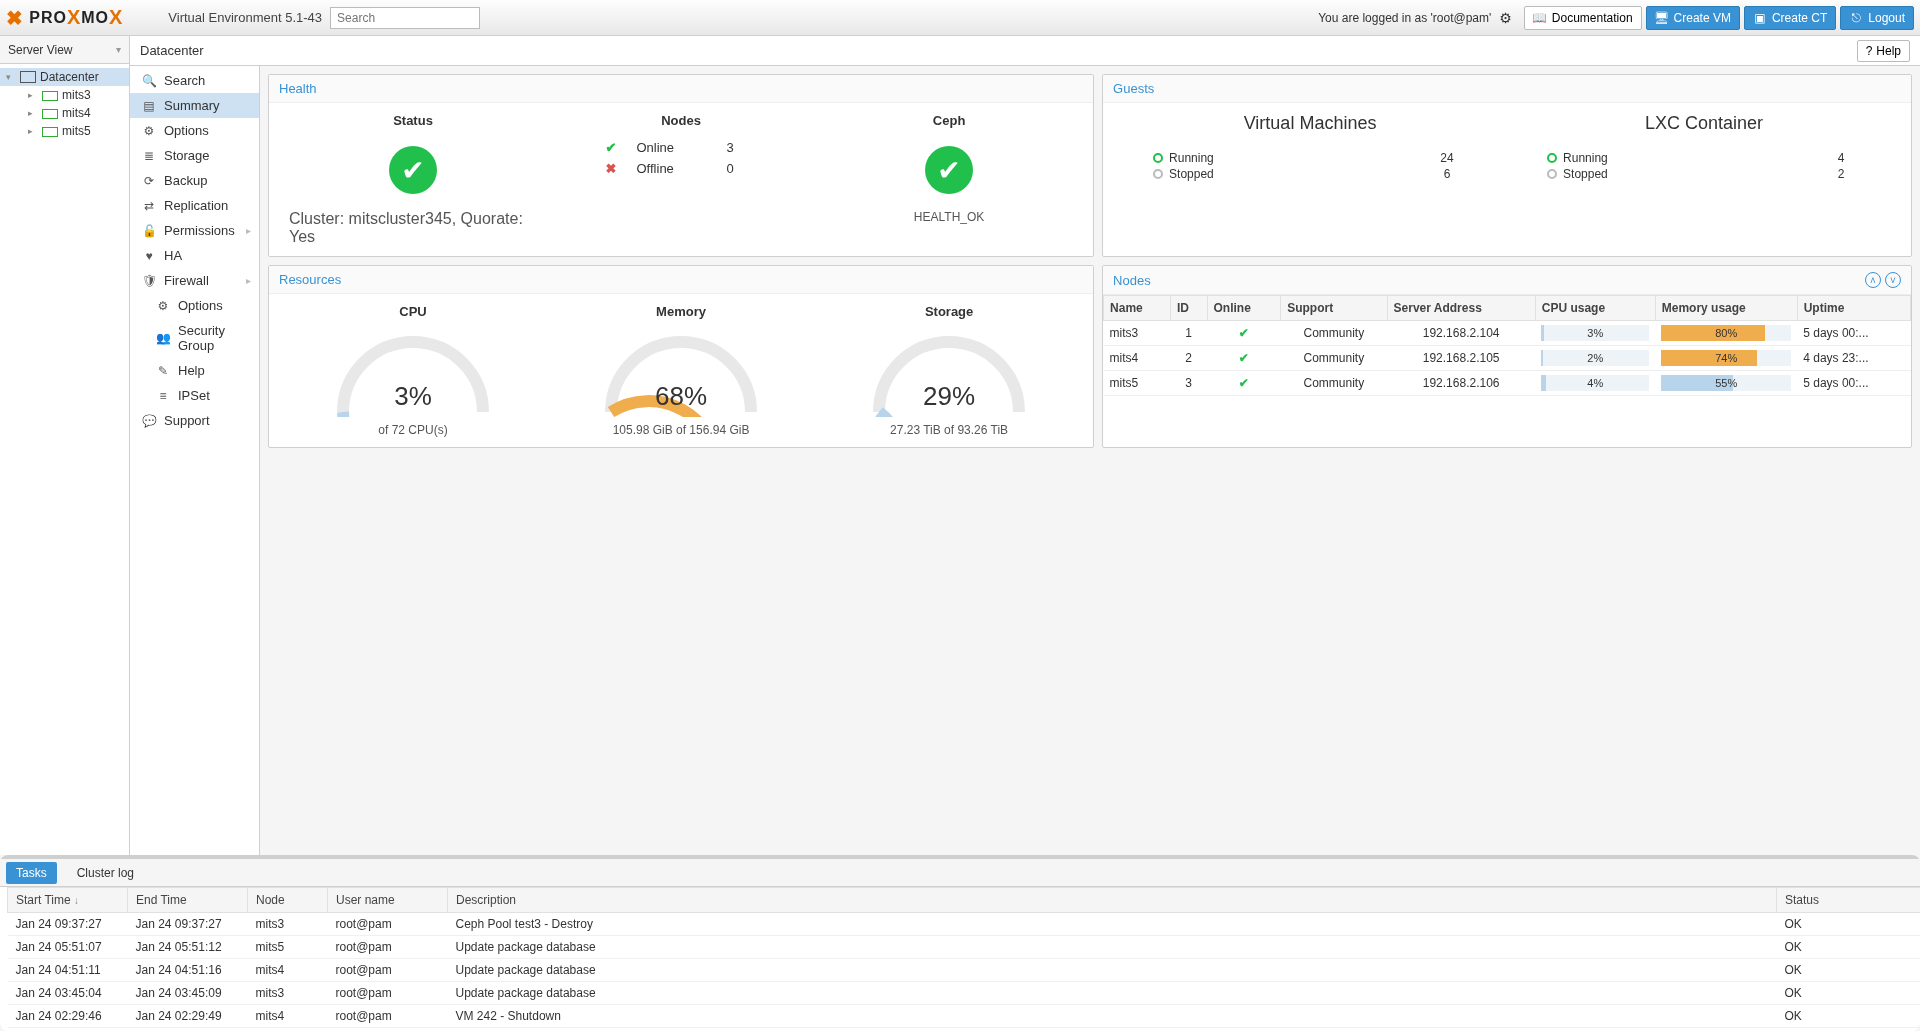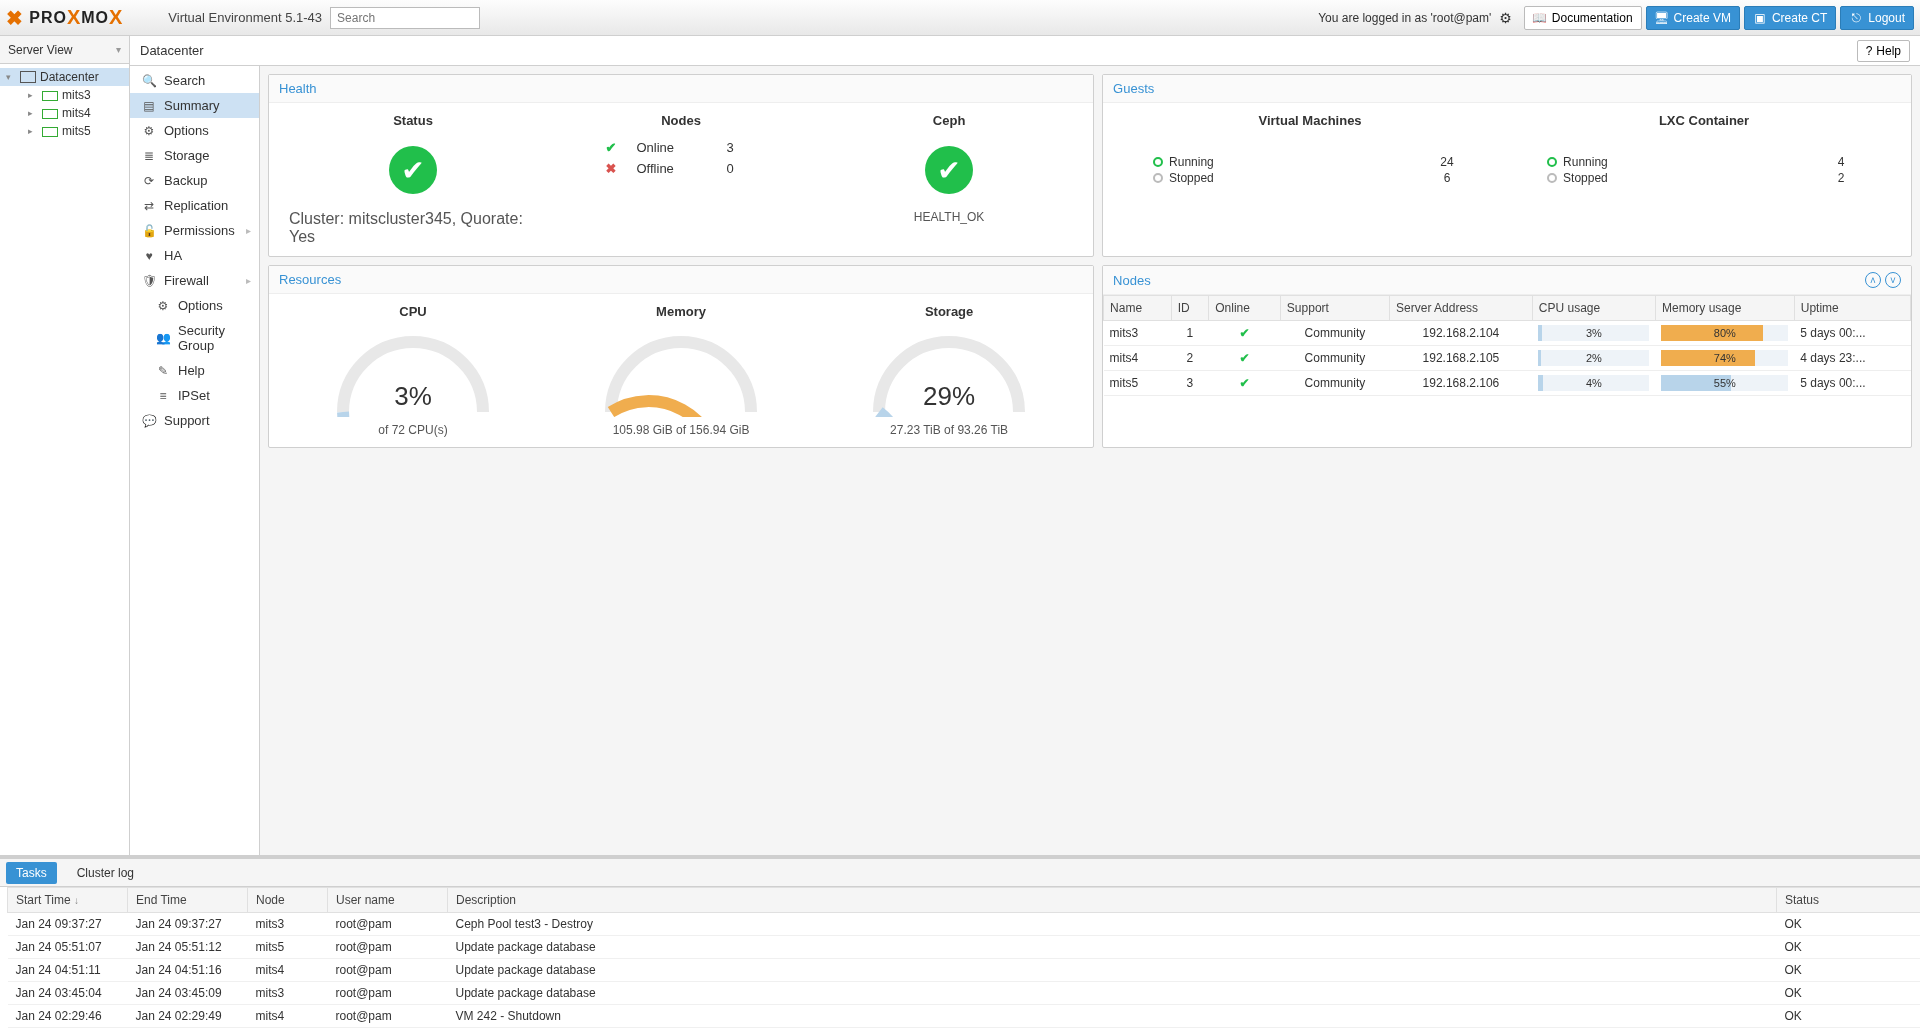--- a/index.html
+++ b/index.html
@@ -62,51 +62,51 @@
   .stat-row { display:flex; justify-content:center; align-items:center; gap:20px; font-size:13px; margin:6px 0; }
   .stat-row .lbl { width:70px; text-align:left; }
   .stat-row .val { width:30px; text-align:left; }
   .ok-ico { color:#21bf4b; font-weight:bold; }
   .off-ico { color:#d9534f; font-weight:bold; }
   .ceph-sub { font-size:12px; color:#555; margin-top:10px; }
   
   
   .guest-cols { display:flex; text-align:center; }
   .guest-col { flex:1; }
-  .guest-col h4 { font-weight:bold; font-size:13px; margin-bottom:26px; }
+  .guest-col h4 { font-weight:normal; font-size:18px; margin-bottom:16px; }
   .guest-row { display:flex; align-items:center; font-size:12px; padding:1px 40px; }
   .guest-row .dot { width:10px; height:10px; border-radius:50%; border:2px solid #21bf4b; margin-right:6px; }
   .guest-row .dot.grey { border-color:#bbb; }
   .guest-row .gl { flex:1; text-align:left; }
   .guest-row .gv { width:40px; text-align:center; }
   
   
   .res-cols { display:flex; text-align:center; }
   .res-col { flex:1; }
   .res-col h4 { font-weight:bold; font-size:13px; margin-bottom:8px; }
   .gauge-wrap { position:relative; height:90px; }
   .gauge-val { font-size:26px; font-weight:300; position:absolute; bottom:5px; left:0; right:0; }
   .gauge-sub { font-size:12px; color:#555; margin-top:6px; }
   svg.gauge { width:170px; height:90px; }
   
   
   .ntable { width:100%; border-collapse:collapse; font-size:12px; }
-  .ntable th { background:#f5f5f5; border:1px solid #e0e0e0; padding:5px 6px; font-weight:normal; color:#444; text-align:left; }
+  .ntable th { background:#f5f5f5; border:1px solid #e0e0e0; padding:5px 6px; font-weight:bold; color:#444; text-align:left; }
   .ntable td { border-bottom:1px solid #eee; padding:4px 6px; }
   .ntable td.c { text-align:center; }
   .bar { height:16px; position:relative; background:#eef3f8; min-width:70px; }
   .bar-fill { position:absolute; left:0; top:0; bottom:0; }
   .bar-fill.warn { background:#f0ad4e; }
   .bar-fill.norm { background:#b8d4ea; }
   .bar-txt { position:absolute; inset:0; display:flex; align-items:center; justify-content:center; font-size:11px; }
   .updown { display:flex; gap:4px; }
   .circ { width:16px; height:16px; border:1.5px solid #3892d4; border-radius:50%; display:flex; align-items:center; justify-content:center; color:#3892d4; font-size:10px; cursor:pointer; }
   
   
-  .log-panel { height:176px; background:#fff; border-top:4px solid #cfcfcf; display:flex; flex-direction:column; }
+  .log-panel { height:176px; background:#fff; border-top:4px solid #cfcfcf; display:flex; flex-direction:column;border-radius:8px; }
   .log-tabs { height:28px; background:#f5f5f5; border-bottom:1px solid #cfcfcf; display:flex; align-items:center; padding:0 6px; gap:10px; }
   .log-tab { padding:4px 10px; font-size:12px; border-radius:2px; cursor:pointer; }
   .log-tab.sel { background:#3892d4; color:#fff; }
   .log-table { width:100%; border-collapse:collapse; font-size:12px;margin-left:7px; }
   .log-table th { background:#f5f5f5; border:1px solid #e0e0e0; padding:5px 8px; text-align:left; font-weight:normal; color:#444; }
   .log-table td { padding:4px 8px; border-bottom:1px solid #f0f0f0; }
   .sort-arr { font-size:10px; color:#888; }
 </style>
 </head>
 <body>
@@ -345,21 +345,21 @@
     <path d="M 15 85 A 70 70 0 0 1 155 85" stroke="#e8e8e8" stroke-width="12" fill="none"></path>
     <path d="M 15 85.00000000000001 A 70 70 0 0 1 15.310662477784405 91.587581932296" stroke="#b8d4ea" stroke-width="12" fill="none"></path>
   </svg><div class="gauge-val">3%</div></div>
       <div class="gauge-sub">of 72 CPU(s)</div>
     </div>
                   <div class="res-col">
       <h4>Memory</h4>
       <div class="gauge-wrap"><svg class="gauge" viewBox="0 0 170 90">
     <path d="M 15 85 A 70 70 0 0 1 155 85" stroke="#e8e8e8" stroke-width="12" fill="none"></path>
     <path d="M 15 85.00000000000001 A 70 70 0 0 1 122.50787564852978 144.10295478514104" stroke="#f0ad4e" stroke-width="12" fill="none"></path>
-  </svg></div>
+  </svg><div class="gauge-val">68%</div></div>
       <div class="gauge-sub">105.98 GiB of 156.94 GiB</div>
     </div>
                   <div class="res-col">
       <h4>Storage</h4>
       <div class="gauge-wrap"><svg class="gauge" viewBox="0 0 170 90">
     <path d="M 15 85 A 70 70 0 0 1 155 85" stroke="#e8e8e8" stroke-width="12" fill="none"></path>
     <path d="M 15 85.00000000000001 A 70 70 0 0 1 42.09650624429166 140.31085086629832" stroke="#b8d4ea" stroke-width="12" fill="none"></path>
   </svg><div class="gauge-val">29%</div></div>
       <div class="gauge-sub">27.23 TiB of 93.26 TiB</div>
     </div>

